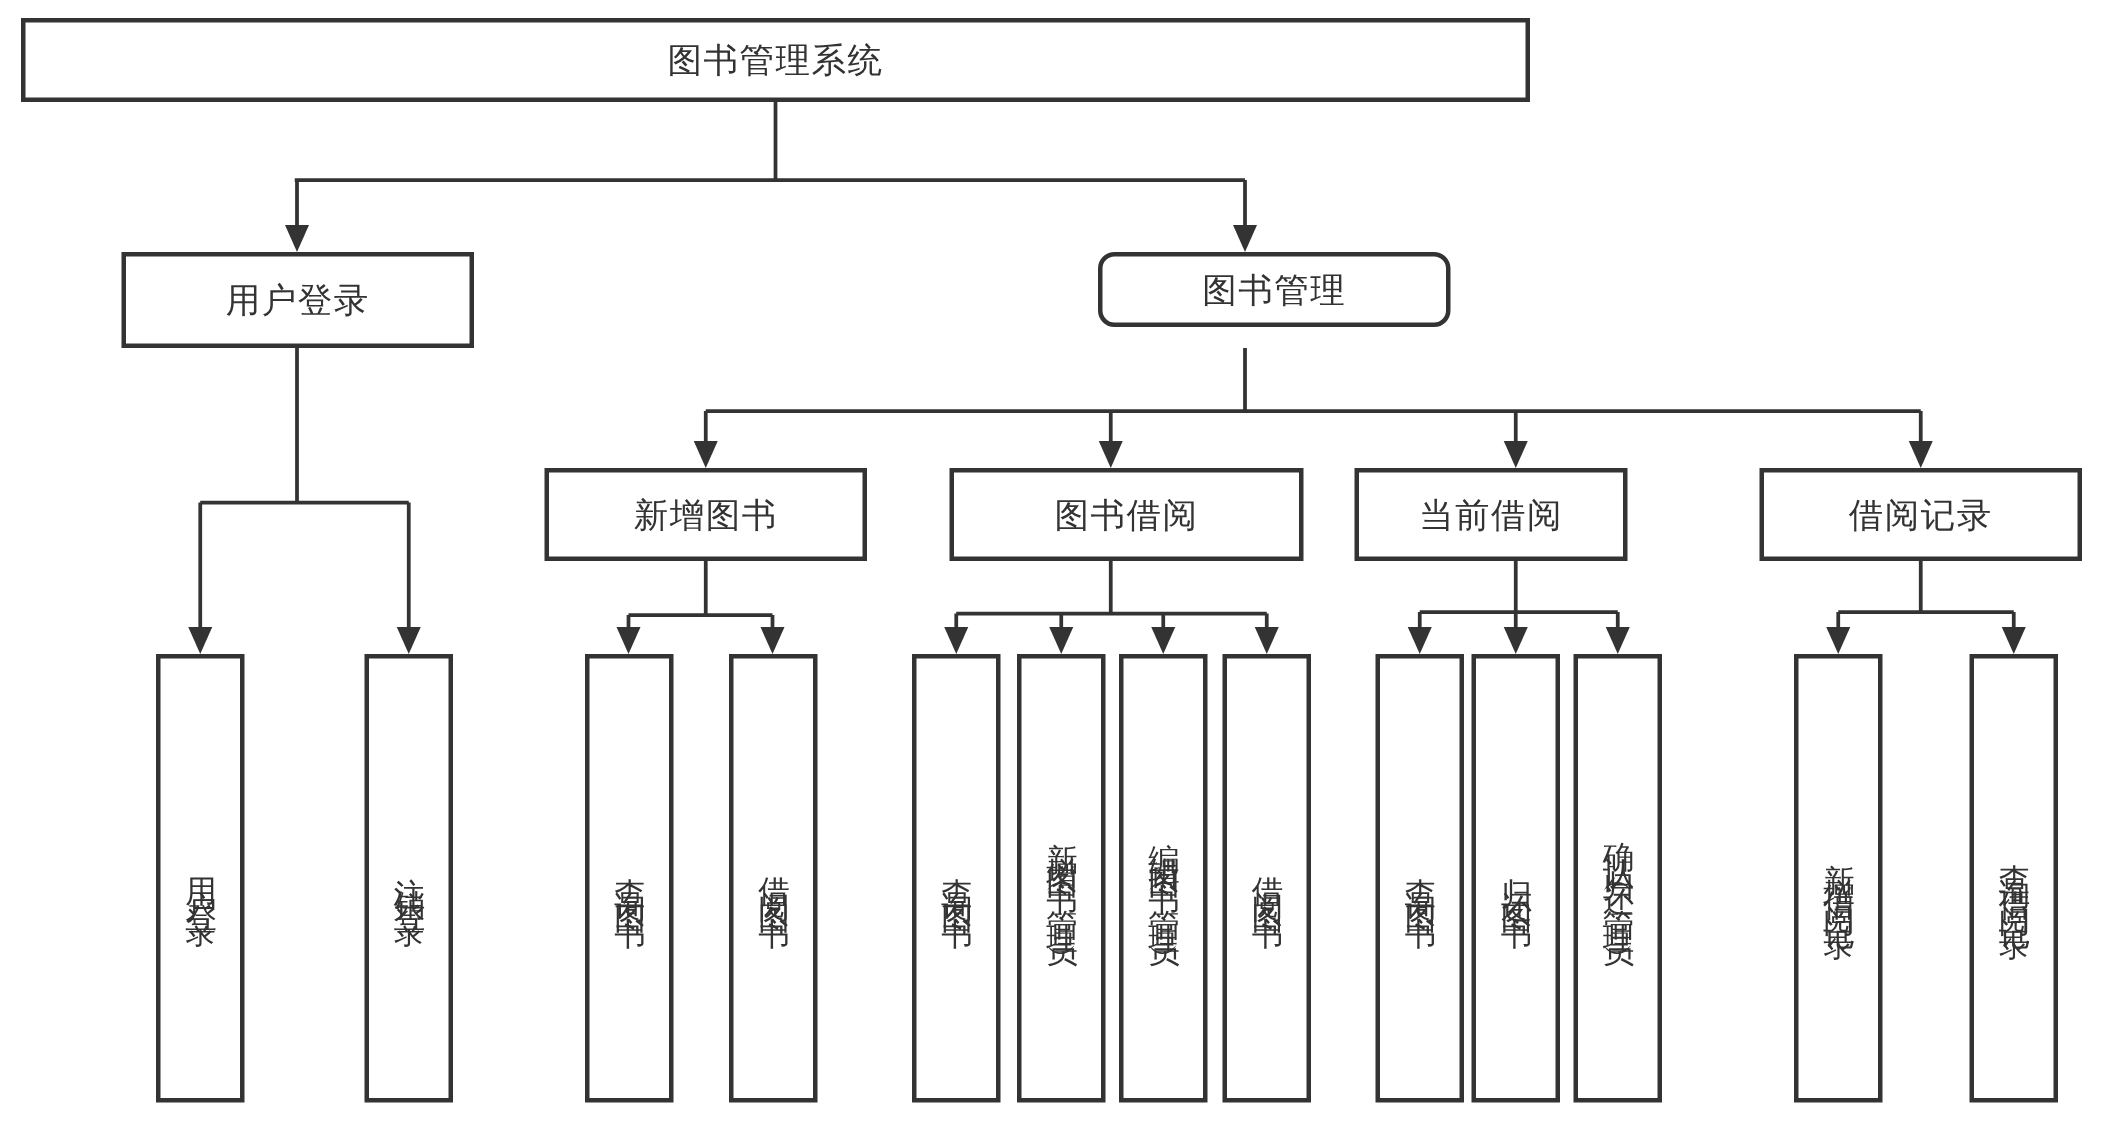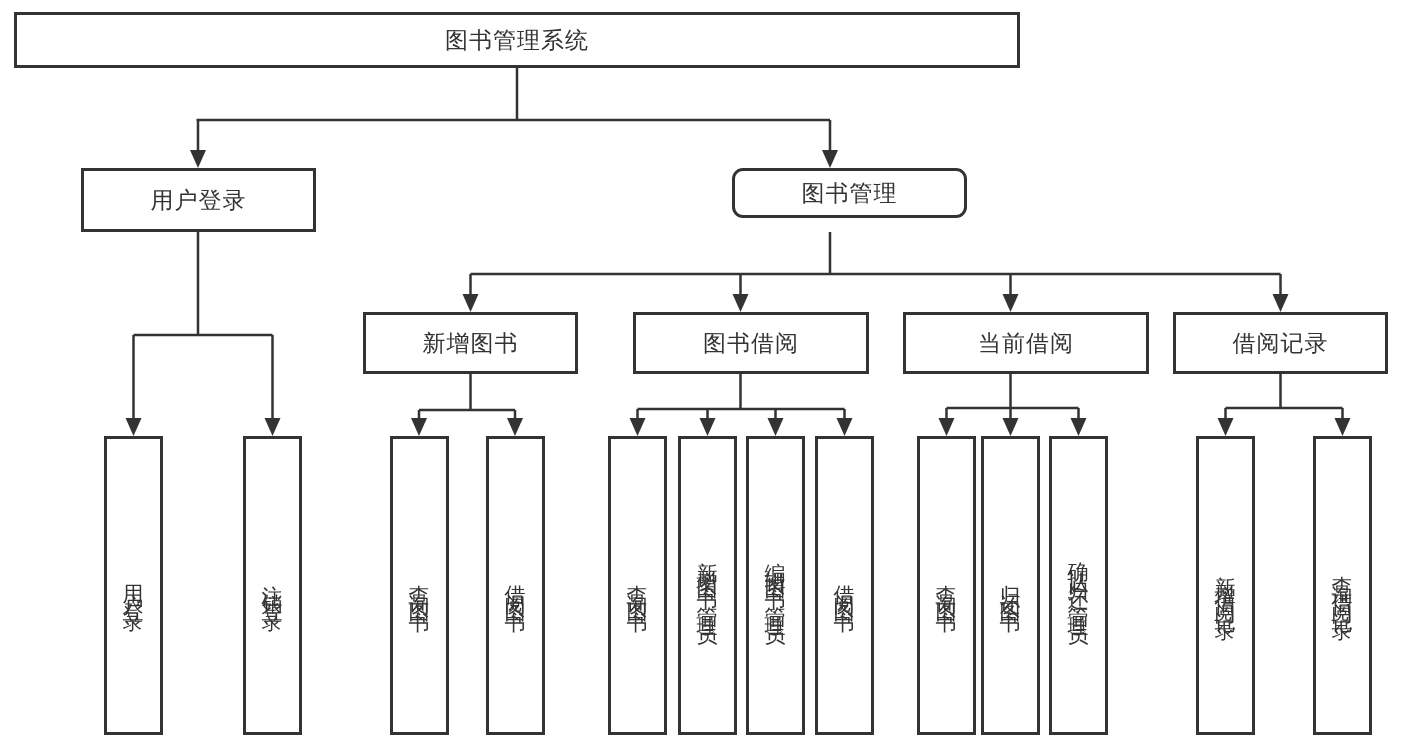--- a/index.html
+++ b/index.html
@@ -107,21 +107,21 @@
     <polygon points="1334.5,418 1350.5,418 1342.5,436"></polygon>
   </svg>
 
   <div class="box h" style="left:14px; top:12px; width:1006px; height:56px;">图书管理系统</div>
 
   <div class="box h" style="left:81px; top:168px; width:235px; height:64px;">用户登录</div>
   <div class="box h" style="left:732px; top:168px; width:235px; height:50px;border-radius:11px;">图书管理</div>
 
   <div class="box h" style="left:363px; top:312px; width:215px; height:62px;">新增图书</div>
   <div class="box h" style="left:633px; top:312px; width:236px; height:62px;">图书借阅</div>
-  <div class="box h" style="left:903px; top:312px; width:246px; height:62px;">当前借阅</div>
+  <div class="box h" style="left:903px; top:312px; width:182px; height:62px;">当前借阅</div>
   <div class="box h" style="left:1173px; top:312px; width:215px; height:62px;">借阅记录</div>
 
   <div class="box v" style="left:104px; top:436px; width:59px; height:299px;">用户登录</div>
   <div class="box v" style="left:243px; top:436px; width:59px; height:299px;">注销登录</div>
 
   <div class="box v" style="left:390px; top:436px; width:59px; height:299px;">查询图书</div>
   <div class="box v" style="left:486px; top:436px; width:59px; height:299px;">借阅图书</div>
 
   <div class="box v" style="left:608px; top:436px; width:59px; height:299px;">查询图书</div>
   <div class="box v" style="left:678px; top:436px; width:59px; height:299px;">新增图书（管理员）</div>

